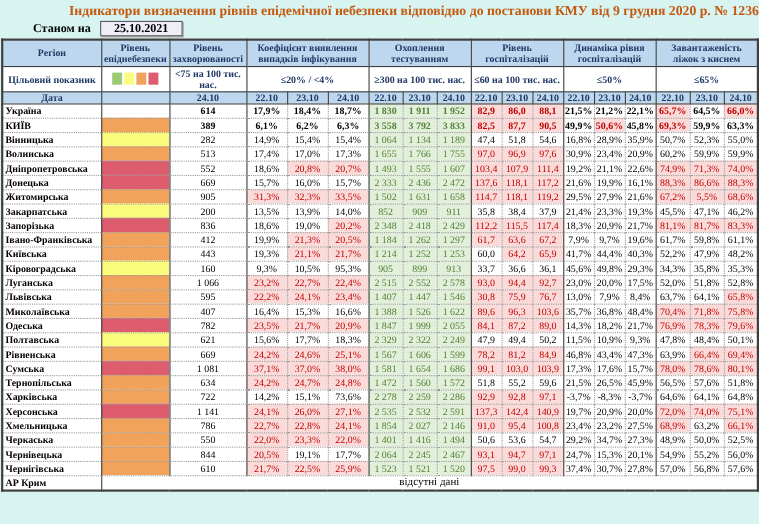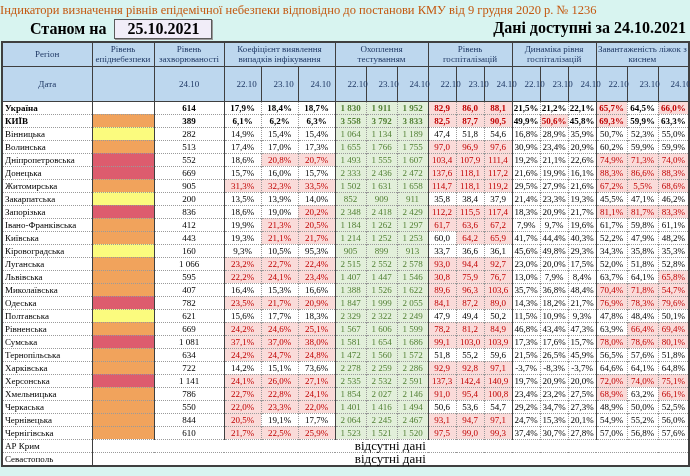--- a/index.html
+++ b/index.html
@@ -7,52 +7,51 @@
     --green-bg:#E2EFDA; --green-tx:#538135; --pink-bg:#FADBD9; --pink-tx:#C00000;
     --lv-green:#9DC876; --lv-yellow:#FBFB7E; --lv-orange:#F1A35C; --lv-red:#DD5C6E;
     --line:#3f3f3f;
   }
   *{box-sizing:border-box}
   html,body{margin:0;padding:0}
   body{
     width:690px;height:476px;overflow:hidden;background:var(--page-bg);
     font-family:"Liberation Serif","DejaVu Serif",serif;color:#000;
   }
-  .title{color:var(--title);font-weight:normal;font-size:12.5px;text-align:left;padding:3px 0 1px 0;line-height:1.15}
-  .subrow{display:flex;justify-content:space-between;align-items:flex-start;padding:1px 4px 2px 30px;font-size:16px;font-weight:bold}
+  .title{color:var(--title);font-weight:bold;font-size:12.5px;text-align:right;padding:3px 0 1px 0;line-height:1.15}
+  .subrow{display:flex;justify-content:space-between;align-items:center;padding:1px 4px 2px 30px;font-size:11px;font-weight:bold}
   .asof-box{display:inline-block;border:1px solid #5a5a5a;background:#F1EDF8;padding:0 12px;margin-left:8px;font-weight:bold;box-shadow:1px 1px 0 #9a9a9a}
   table{border-collapse:collapse;table-layout:fixed;width:688px;margin-left:1px;background:#fff;border:2px solid var(--line)}
-  th{border:1px solid var(--line);background:var(--hdr-bg);color:var(--hdr-tx);font-weight:normal;font-size:9px;padding:1px 1px;line-height:1.12;text-align:center;vertical-align:middle}
+  th{border:1px solid var(--line);background:var(--hdr-bg);color:var(--hdr-tx);font-weight:bold;font-size:9px;padding:1px 1px;line-height:1.12;text-align:center;vertical-align:middle}
   th.tgt{background:#fff}
-  th.datec{font-size:9px;padding:12px}
+  th.datec{font-size:9px;padding:0}
   td{border-top:1px dotted #9a9a9a;border-left:1px dotted #9a9a9a;font-size:9px;text-align:center;padding:0 1px;height:13px;line-height:12px;vertical-align:middle;background:#fff}
-  td.region{text-align:left;font-weight:normal;padding:0 2px;border-left:none}
+  td.region{text-align:left;font-weight:bold;padding:0 2px;border-left:none}
   td.level,td.gs{border-left:1px solid var(--line)}
   td.level{border-right:1px solid var(--line)}
   td.level.none{background:#fff}
   td.level.yellow{background:var(--lv-yellow)}
   td.level.orange{background:var(--lv-orange)}
   td.level.red{background:var(--lv-red)}
   td.green{background:var(--green-bg);color:var(--green-tx)}
   td.pink{background:var(--pink-bg);color:var(--pink-tx)}
-  td.nodata{border-left:1px solid var(--line);font-size:13px}
+  td.nodata{border-left:1px solid var(--line);font-size:10px}
   tr.bold td{font-weight:bold}
   .sw{display:inline-block;width:9px;height:11px;margin:0 1px;vertical-align:middle}
   .sw.g{background:var(--lv-green)} .sw.y{background:var(--lv-yellow)} .sw.o{background:var(--lv-orange)} .sw.r{background:var(--lv-red)}
 </style>
 </head>
 <body>
 
 <div class="title">Індикатори визначення рівнів епідемічної небезпеки відповідно до постанови КМУ від 9 грудня 2020 р. № 1236</div>
 
 <div class="subrow">
   <div>
     <span>Станом на</span><span class="asof-box">25.10.2021</span>
   </div>
-  <div>Дані доступні за 24.10.2021</div>
 </div>
 
 <table>
   <colgroup>
     <col style="width:90px">
       <col style="width:62px">
       <col style="width:70px">
     <col style="width:37px">
       <col style="width:37px">
       <col style="width:37px">
@@ -73,20 +72,32 @@
     <tr>
       <th>Регіон</th>
       <th>Рівень епіднебезпеки</th>
       <th colspan="1">Рівень захворюваності</th>
       <th colspan="3">Коефіцієнт виявлення випадків інфікування</th>
       <th colspan="3">Охоплення тестуванням</th>
       <th colspan="3">Рівень госпіталізацій</th>
       <th colspan="3">Динаміка рівня госпіталізацій</th>
       <th colspan="3">Завантаженість ліжок з киснем</th>
     </tr>
+    <tr>
+      <th class="tgt">Цільовий показник</th>
+      <th class="tgt">
+        <span class="sw g"></span><span class="sw y"></span><span class="sw o"></span><span class="sw r"></span>
+      </th>
+      <th class="tgt" colspan="1">&lt;75 на 100 тис. нас.</th>
+      <th class="tgt" colspan="3">≤20% / &lt;4%</th>
+      <th class="tgt" colspan="3">≥300 на 100 тис. нас.</th>
+      <th class="tgt" colspan="3">≤60 на 100 тис. нас.</th>
+      <th class="tgt" colspan="3">≤50%</th>
+      <th class="tgt" colspan="3">≤65%</th>
+    </tr>
     <tr id="date-row">
       <th class="datec">Дата</th>
       <th class="datec"></th>
     <th class="datec">24.10</th>
         <th class="datec">22.10</th>
         <th class="datec">23.10</th>
         <th class="datec">24.10</th>
         <th class="datec">22.10</th>
         <th class="datec">23.10</th>
         <th class="datec">24.10</th>
@@ -393,21 +404,21 @@
         <td class="green">1 526</td>
         <td class="green">1 622</td>
         <td class="gs pink">89,6</td>
         <td class="pink">96,3</td>
         <td class="pink">103,6</td>
         <td class="gs">35,7%</td>
         <td class="">36,8%</td>
         <td class="">48,4%</td>
         <td class="gs pink">70,4%</td>
         <td class="pink">71,8%</td>
-        <td class="pink">54,7%</td>
+        <td class="pink">75,8%</td>
       </tr>
       <tr>
         <td class="region">Одеська</td>
         <td class="level red"></td>
         <td class="gs">782</td>
         <td class="gs pink">23,5%</td>
         <td class="pink">21,7%</td>
         <td class="pink">20,9%</td>
         <td class="gs green">1 847</td>
         <td class="green">1 999</td>
@@ -619,18 +630,14 @@
         <td class="">30,7%</td>
         <td class="">27,8%</td>
         <td class="gs">57,0%</td>
         <td class="">56,8%</td>
         <td class="">57,6%</td>
       </tr>
       <tr>
         <td class="region">АР Крим</td>
         <td class="nodata" colspan="17">відсутні дані</td>
       </tr>
-      <tr>
-        <td class="region">Севастополь</td>
-        <td class="nodata" colspan="17">відсутні дані</td>
-      </tr>
     </tbody>
 </table>
 
 </body></html>

